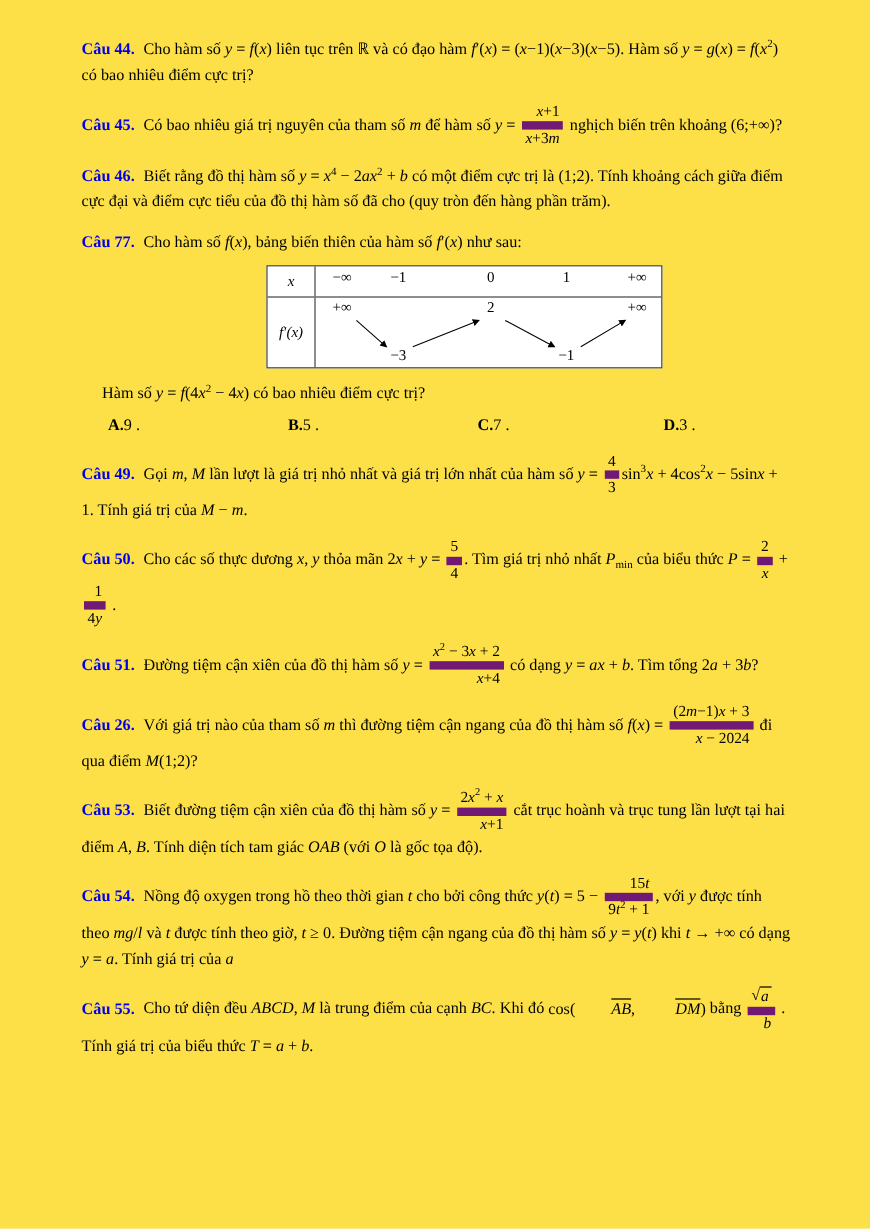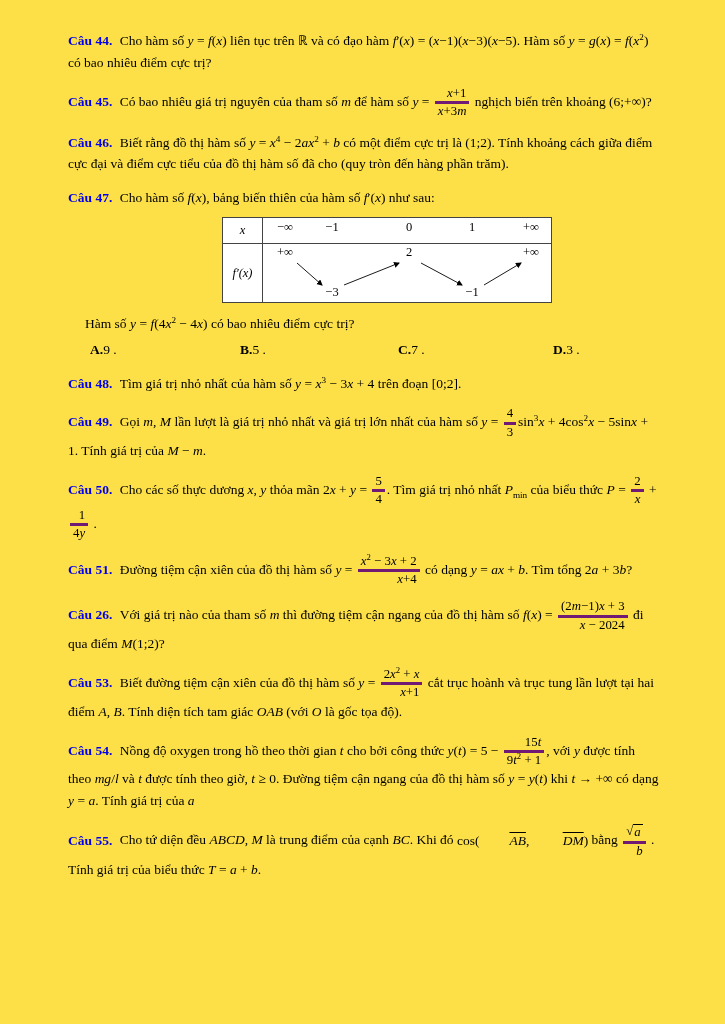--- a/index.html
+++ b/index.html
@@ -23,21 +23,21 @@
   .math i{font-style:italic;}
   .math .rm, .math .rm i{font-style:normal;}
   .math sup{font-size:0.68em;line-height:0;}
   .math sub{font-size:0.68em;line-height:0;text-align:right;}
   .frac{
     display:inline-flex;flex-direction:column;
     vertical-align:middle;text-align:right;
     padding:0 2px;line-height:1.2;font-size:0.95em;
   }
   .frac .num{display:block;padding:0 3px;}
-  .frac .den{display:block;border-top:3px solid #701a75;padding:0 3px;}
+  .frac .den{display:block;border-top:7px solid #701a75;padding:0 3px;}
   .ov{text-decoration:overline;margin-left:30px;}
   .sqrt{display:inline-flex;align-items:flex-start;}
   .sqrt .rad{line-height:1.1;}
   .sqrt .bod{border-top:1px solid #000;padding:0 2px 0 1px;line-height:1.2;}
   
   .bbt{
     width:330px;margin:8px 0 10px 154px;
     border:1px solid #444;box-sizing:border-box;
     font-size:12.5px;background:#fff;
   }
@@ -74,21 +74,21 @@
       <div class="question">
         <p class="q-body"><b class="q-label">Câu 45.</b>&nbsp;Có bao nhiêu giá trị nguyên của tham số <span class="math"><i>m</i></span> để hàm số <span class="math"><i>y</i> = <span class="frac">
               <span class="num"><i>x</i>+1</span>
               <span class="den"><i>x</i>+3<i>m</i></span>
             </span></span> nghịch biến trên khoảng <span class="math">(6;+∞)</span>?</p>
       </div>
       <div class="question">
         <p class="q-body"><b class="q-label">Câu 46.</b>&nbsp;Biết rằng đồ thị hàm số <span class="math"><i>y</i> = <i>x</i><sup>4</sup> − 2<i>ax</i><sup>2</sup> + <i>b</i></span> có một điểm cực trị là <span class="math">(1;2)</span>. Tính khoảng cách giữa điểm cực đại và điểm cực tiểu của đồ thị hàm số đã cho (quy tròn đến hàng phần trăm).</p>
       </div>
       <div class="question">
-        <p class="q-body"><b class="q-label">Câu 47.</b>&nbsp;Cho hàm số <span class="math"><i>f</i>(<i>x</i>)</span>, bảng biến thiên của hàm số <span class="math"><i>f</i>′(<i>x</i>)</span> như sau:</p>
+        <p class="q-body"><b class="q-label">Câu 77.</b>&nbsp;Cho hàm số <span class="math"><i>f</i>(<i>x</i>)</span>, bảng biến thiên của hàm số <span class="math"><i>f</i>′(<i>x</i>)</span> như sau:</p>
         <div class="bbt">
           <div class="bbt-row bbt-r1">
             <div class="bbt-lab">
               <i>x</i>
             </div>
             <div class="bbt-area">
               <span class="tick" style="left: 22px;">−∞</span>
               <span class="tick" style="left: 69px;">−1</span>
               <span class="tick" style="left: 146px;">0</span>
               <span class="tick" style="left: 209px;">1</span>
@@ -119,23 +119,20 @@
             </div>
           </div>
         </div>
         <p class="q-body q-body2">Hàm số <span class="math"><i>y</i> = <i>f</i>(4<i>x</i><sup>2</sup> − 4<i>x</i>)</span> có bao nhiêu điểm cực trị?</p>
         <div class="options">
           <div class="opt"><b>A.</b><span>9 .</span></div>
           <div class="opt"><b>B.</b><span>5 .</span></div>
           <div class="opt"><b>C.</b><span>7 .</span></div>
           <div class="opt"><b>D.</b><span>3 .</span></div>
         </div>
-      </div>
-      <div class="question">
-        <p class="q-body"><b class="q-label">Câu 48.</b>&nbsp;Tìm giá trị nhỏ nhất của hàm số <span class="math"><i>y</i> = <i>x</i><sup>3</sup> − 3<i>x</i> + 4</span> trên đoạn <span class="math">[0;2]</span>.</p>
       </div>
       <div class="question">
         <p class="q-body"><b class="q-label">Câu 49.</b>&nbsp;Gọi <span class="math"><i>m</i>, <i>M</i></span> lần lượt là giá trị nhỏ nhất và giá trị lớn nhất của hàm số <span class="math"><i>y</i> = <span class="frac">
               <span class="num">4</span>
               <span class="den">3</span>
             </span><span class="rm"><i>sin</i></span><sup>3</sup><i>x</i> + 4<span class="rm"><i>cos</i></span><sup>2</sup><i>x</i> − 5<span class="rm"><i>sin</i></span><i>x</i> + 1</span>. Tính giá trị của <span class="math"><i>M</i> − <i>m</i></span>.</p>
       </div>
       <div class="question">
         <p class="q-body"><b class="q-label">Câu 50.</b>&nbsp;Cho các số thực dương <span class="math"><i>x</i></span>, <span class="math"><i>y</i></span> thỏa mãn <span class="math">2<i>x</i> + <i>y</i> = <span class="frac">
               <span class="num">5</span>

